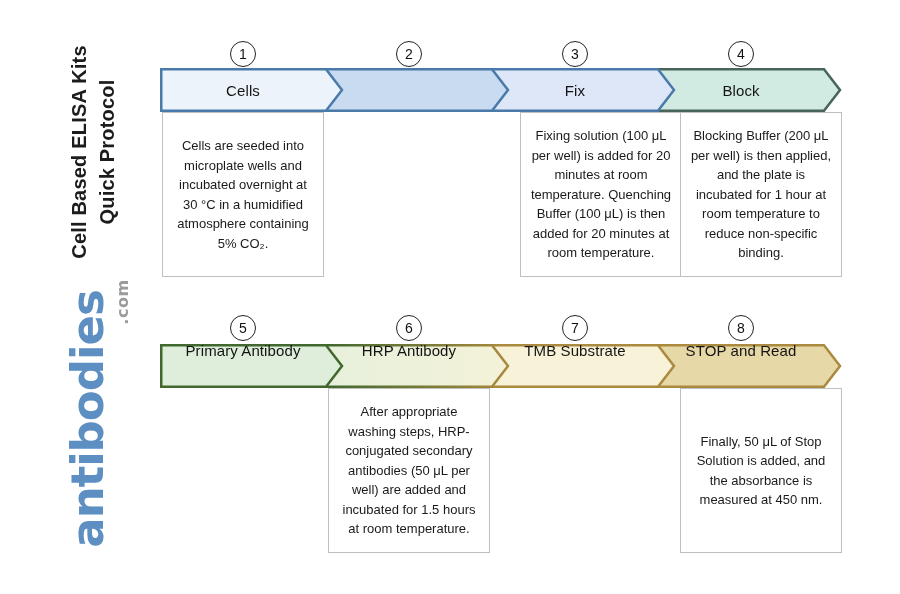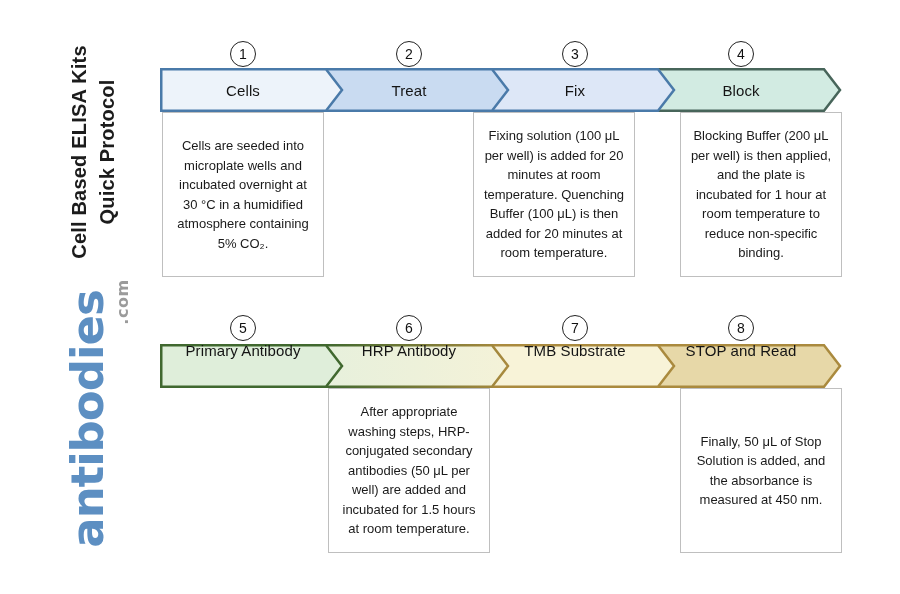--- a/index.html
+++ b/index.html
@@ -43,21 +43,21 @@
   .alabel.r1{top:68px}.alabel.r2{top:328px}
   .col0{left:160px}.col1{left:326px}.col2{left:492px}.col3{left:658px}
   .descbox{
     position:absolute;width:162px;height:165px;background:#fff;
     border:1.6px solid #bfbfbf;box-sizing:border-box;
     display:flex;align-items:center;justify-content:center;
     text-align:center;font-size:13px;line-height:1.5;color:#1a1a1a;
     padding:4px 8px;
   }
   .descbox.r1{top:112px}.descbox.r2{top:388px}
-  .dcol0{left:162px}.dcol1{left:328px}.dcol2{left:473px}.dcol3{left:680px}
+  .dcol0{left:162px}.dcol1{left:328px}.dcol2{left:520px}.dcol3{left:680px}
 </style>
 </head>
 <body>
 
 <div class="canvas">
 
   <div class="v-title">
     <div>Cell Based ELISA Kits</div>
     <div>Quick Protocol</div>
   </div>
@@ -78,21 +78,20 @@
     </div>
 
   <svg class="arrow-svg r1" viewBox="0 0 684 44">
     <polygon points="498,1.25 664,1.25 680,22 664,42.75 498,42.75" stroke-width="2.5" fill="#d2ebe2" stroke="#47655a"></polygon>
     <polygon points="332,1.25 498,1.25 514,22 498,42.75 332,42.75" stroke-width="2.5" fill="#dde7f7" stroke="#4a7aa9"></polygon>
     <polygon points="166,1.25 332,1.25 348,22 332,42.75 166,42.75" stroke-width="2.5" fill="#c9dbf1" stroke="#4a7aa9"></polygon>
     <polygon points="1.25,1.25 166,1.25 182,22 166,42.75 1.25,42.75" stroke-width="2.5" fill="#edf3fa" stroke="#4a7aa9"></polygon>
   </svg>
 
   <div class="alabel r1 col0">Cells</div>
-  <div class="alabel r1 col1">Treat</div>
   <div class="alabel r1 col2">Fix</div>
   <div class="alabel r1 col3">Block</div>
 
   <div class="descbox r1 dcol0">
       <span>Cells are seeded into microplate wells and incubated overnight at 30 °C in a humidified atmosphere containing 5% CO₂.</span>
     </div>
   <div class="descbox r1 dcol2">
       <span>Fixing solution (100 μL per well) is added for 20 minutes at room temperature. Quenching Buffer (100 μL) is then added for 20 minutes at room temperature.</span>
     </div>
   <div class="descbox r1 dcol3">

